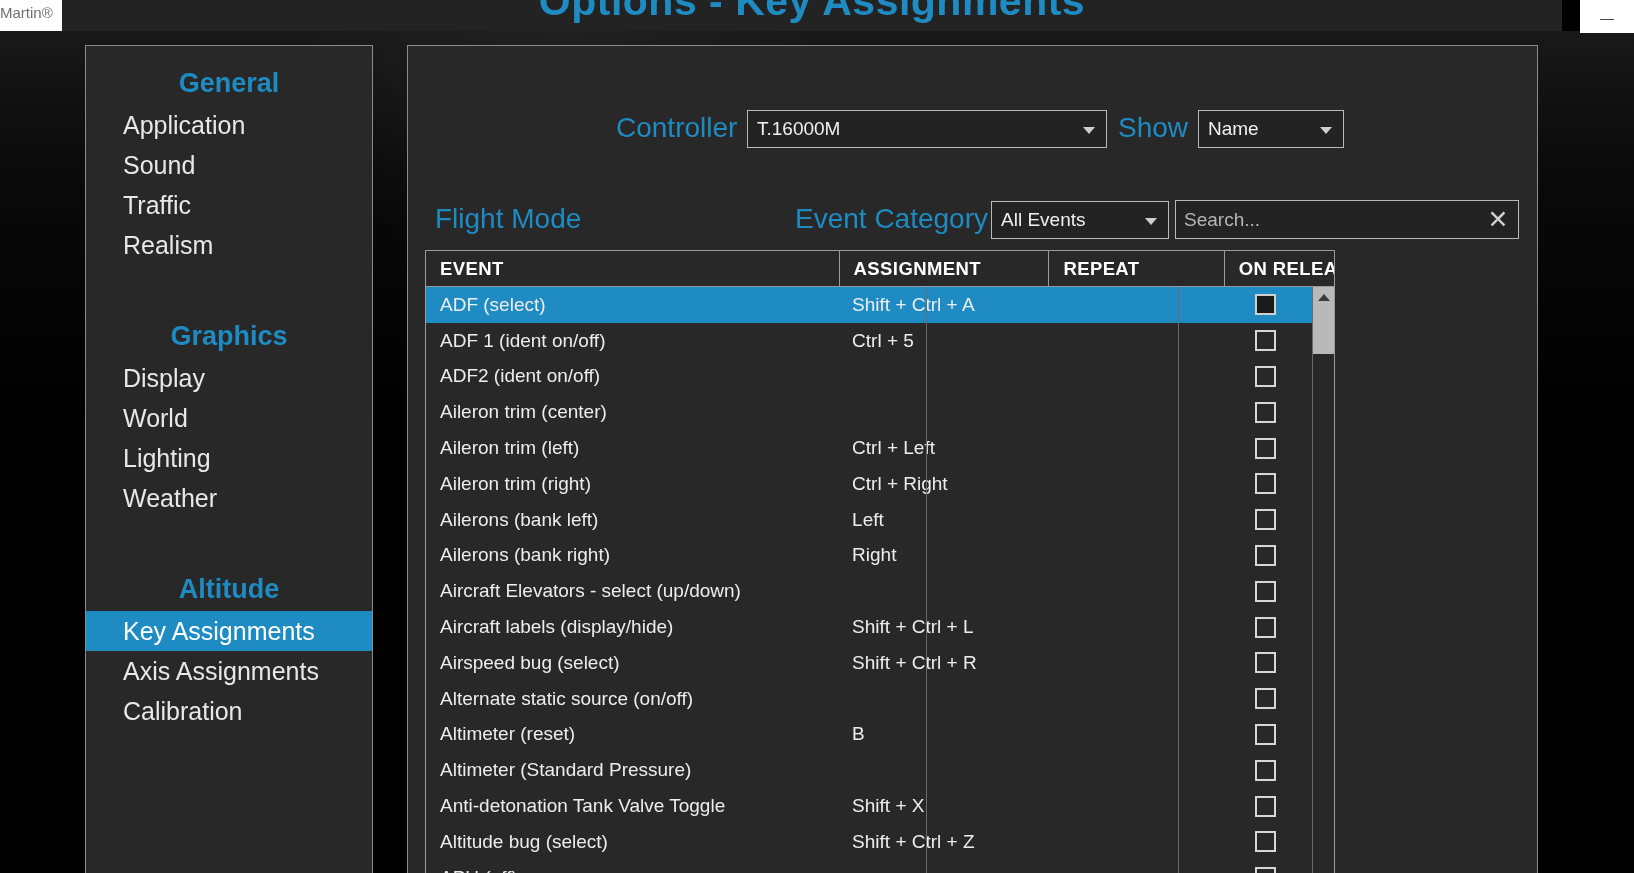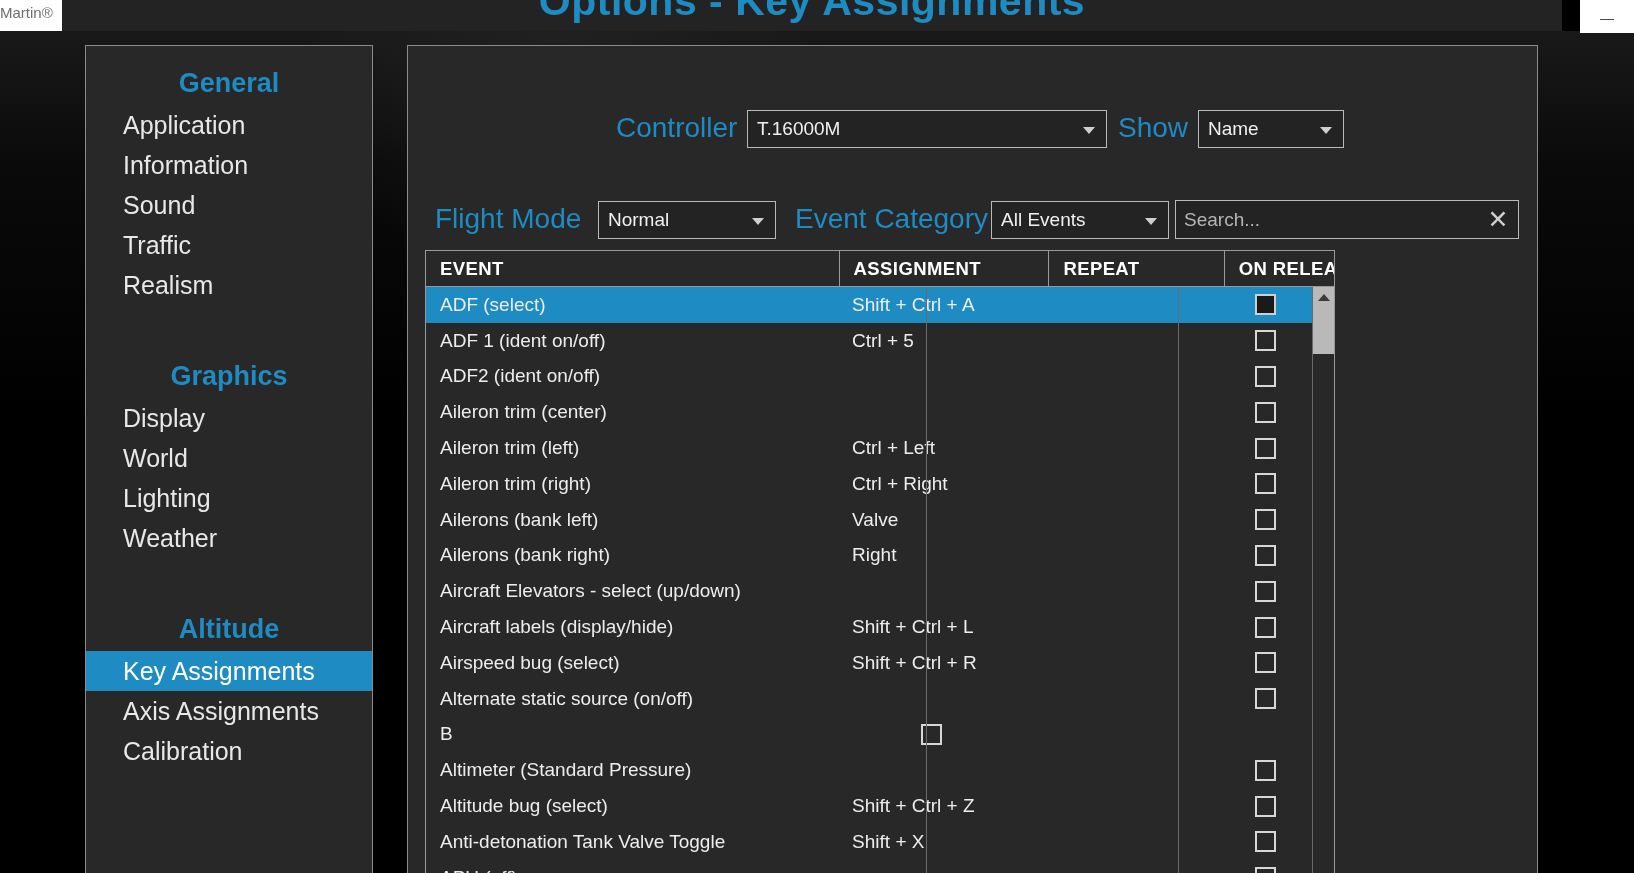--- a/index.html
+++ b/index.html
@@ -393,21 +393,20 @@
   <div class="desktop-left-label">Martin®</div>
 
   <div class="win-min-box">
     <span class="win-min-glyph"></span>
   </div>
 
   <div class="sidebar">
 
     <div class="side-section-title">General</div>
     <div class="side-item">Application</div>
-    <div class="side-item">Information</div>
     <div class="side-item">Sound</div>
     <div class="side-item">Traffic</div>
     <div class="side-item">Realism</div>
 
     <div class="side-gap"></div>
 
     <div class="side-section-title">Graphics</div>
     <div class="side-item">Display</div>
     <div class="side-item">World</div>
     <div class="side-item">Lighting</div>
@@ -429,24 +428,20 @@
       <span class="caret"></span>
     </div>
 
     <div class="lbl-blue" id="lbl-show">Show</div>
     <div class="combo" id="combo-show">
       <span>Name</span>
       <span class="caret"></span>
     </div>
 
     <div class="lbl-blue" id="lbl-flightmode">Flight Mode</div>
-    <div class="combo" id="combo-flightmode">
-      <span>Normal</span>
-      <span class="caret"></span>
-    </div>
 
     <div class="lbl-blue" id="lbl-eventcat">Event Category</div>
     <div class="combo" id="combo-eventcat">
       <span>All Events</span>
       <span class="caret"></span>
     </div>
 
     <div class="search-wrap">
       <input class="search-input" type="text" placeholder="Search..." style="">
       <div class="search-clear">✕</div>
@@ -507,21 +502,21 @@
           <div class="trow">
             <div class="td c-event">Aileron trim (right)</div>
             <div class="td c-assign">Ctrl + Right</div>
             <div class="td c-repeat"></div>
             <div class="td c-release">
               <div class="chk"></div>
             </div>
           </div>
           <div class="trow">
             <div class="td c-event">Ailerons (bank left)</div>
-            <div class="td c-assign">Valve</div>
+            <div class="td c-assign">Left</div>
             <div class="td c-repeat"></div>
             <div class="td c-release">
               <div class="chk"></div>
             </div>
           </div>
           <div class="trow">
             <div class="td c-event">Ailerons (bank right)</div>
             <div class="td c-assign">Right</div>
             <div class="td c-repeat"></div>
             <div class="td c-release">
@@ -554,45 +549,46 @@
           </div>
           <div class="trow">
             <div class="td c-event">Alternate static source (on/off)</div>
             <div class="td c-assign"></div>
             <div class="td c-repeat"></div>
             <div class="td c-release">
               <div class="chk"></div>
             </div>
           </div>
           <div class="trow">
+            <div class="td c-event">Altimeter (reset)</div>
             <div class="td c-assign">B</div>
             <div class="td c-repeat"></div>
             <div class="td c-release">
               <div class="chk"></div>
             </div>
           </div>
           <div class="trow">
             <div class="td c-event">Altimeter (Standard Pressure)</div>
             <div class="td c-assign"></div>
             <div class="td c-repeat"></div>
             <div class="td c-release">
               <div class="chk"></div>
             </div>
           </div>
           <div class="trow">
+            <div class="td c-event">Anti-detonation Tank Valve Toggle</div>
+            <div class="td c-assign">Shift + X</div>
+            <div class="td c-repeat"></div>
+            <div class="td c-release">
+              <div class="chk"></div>
+            </div>
+          </div>
+          <div class="trow">
             <div class="td c-event">Altitude bug (select)</div>
             <div class="td c-assign">Shift + Ctrl + Z</div>
-            <div class="td c-repeat"></div>
-            <div class="td c-release">
-              <div class="chk"></div>
-            </div>
-          </div>
-          <div class="trow">
-            <div class="td c-event">Anti-detonation Tank Valve Toggle</div>
-            <div class="td c-assign">Shift + X</div>
             <div class="td c-repeat"></div>
             <div class="td c-release">
               <div class="chk"></div>
             </div>
           </div>
           <div class="trow">
             <div class="td c-event">APU (off)</div>
             <div class="td c-assign"></div>
             <div class="td c-repeat"></div>
             <div class="td c-release">

